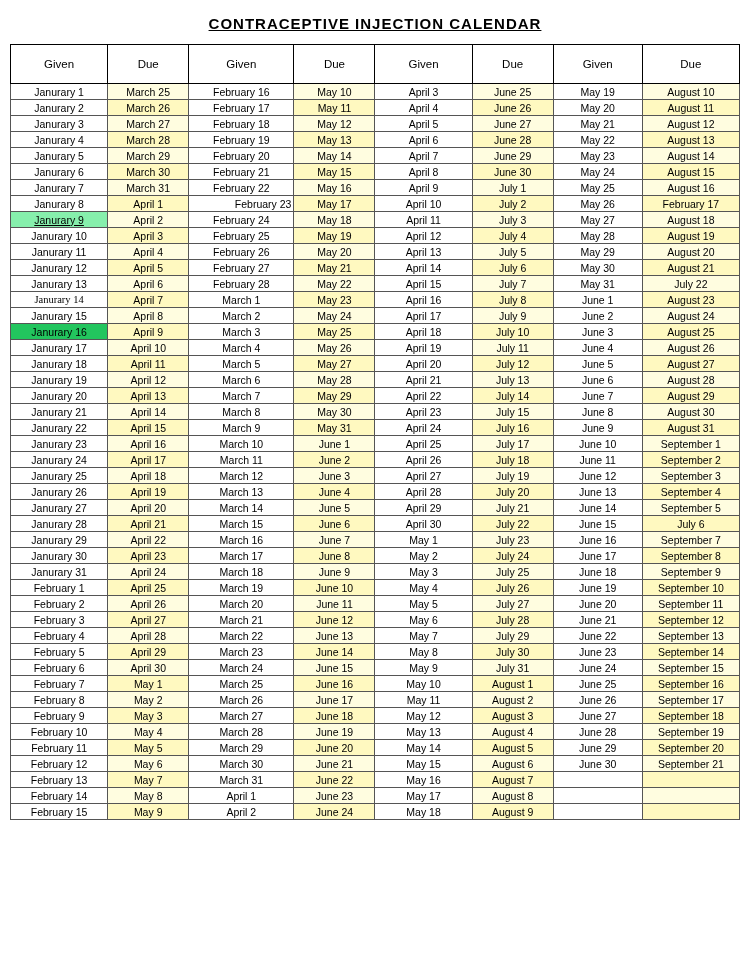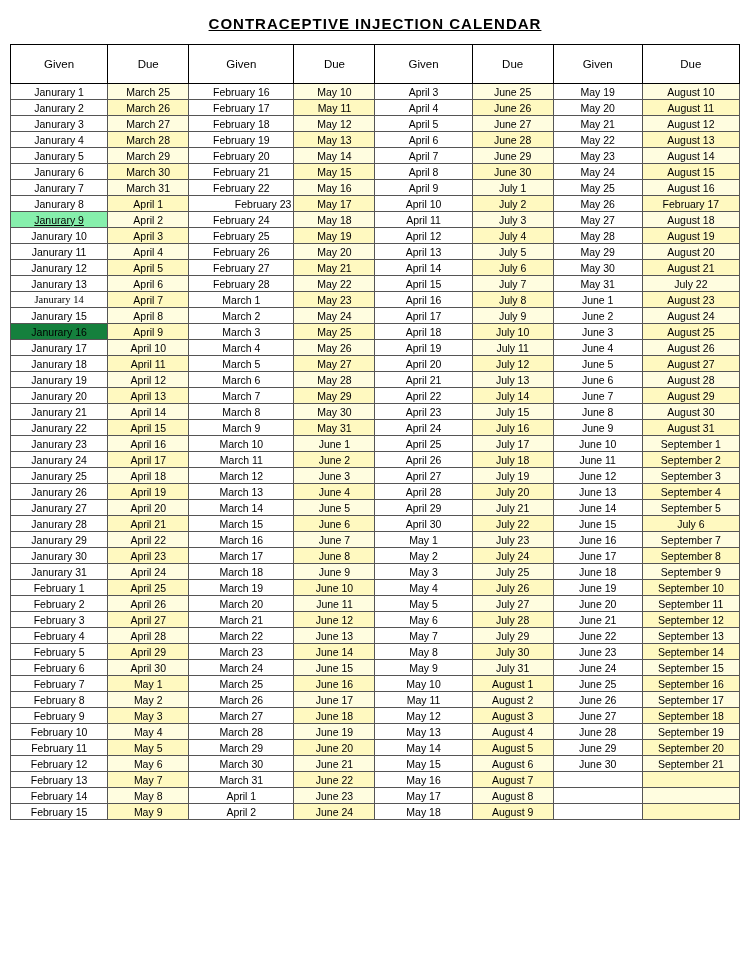--- a/index.html
+++ b/index.html
@@ -228,21 +228,21 @@
           <td style="background: rgb(255, 255, 255);">Janurary 15</td>
           <td>April 8</td>
           <td style="background: rgb(255, 255, 255);">March 2</td>
           <td>May 24</td>
           <td style="background: rgb(255, 255, 255);">April 17</td>
           <td>July 9</td>
           <td style="background: rgb(255, 255, 255);">June 2</td>
           <td>August 24</td>
         </tr>
         <tr>
-          <td style="background: #15803d;">Janurary 16</td>
+          <td style="background: #22c55e;">Janurary 16</td>
           <td>April 9</td>
           <td style="background: rgb(255, 255, 255);">March 3</td>
           <td>May 25</td>
           <td style="background: rgb(255, 255, 255);">April 18</td>
           <td>July 10</td>
           <td style="background: rgb(255, 255, 255);">June 3</td>
           <td>August 25</td>
         </tr>
         <tr>
           <td style="background: rgb(255, 255, 255);">Janurary 17</td>

